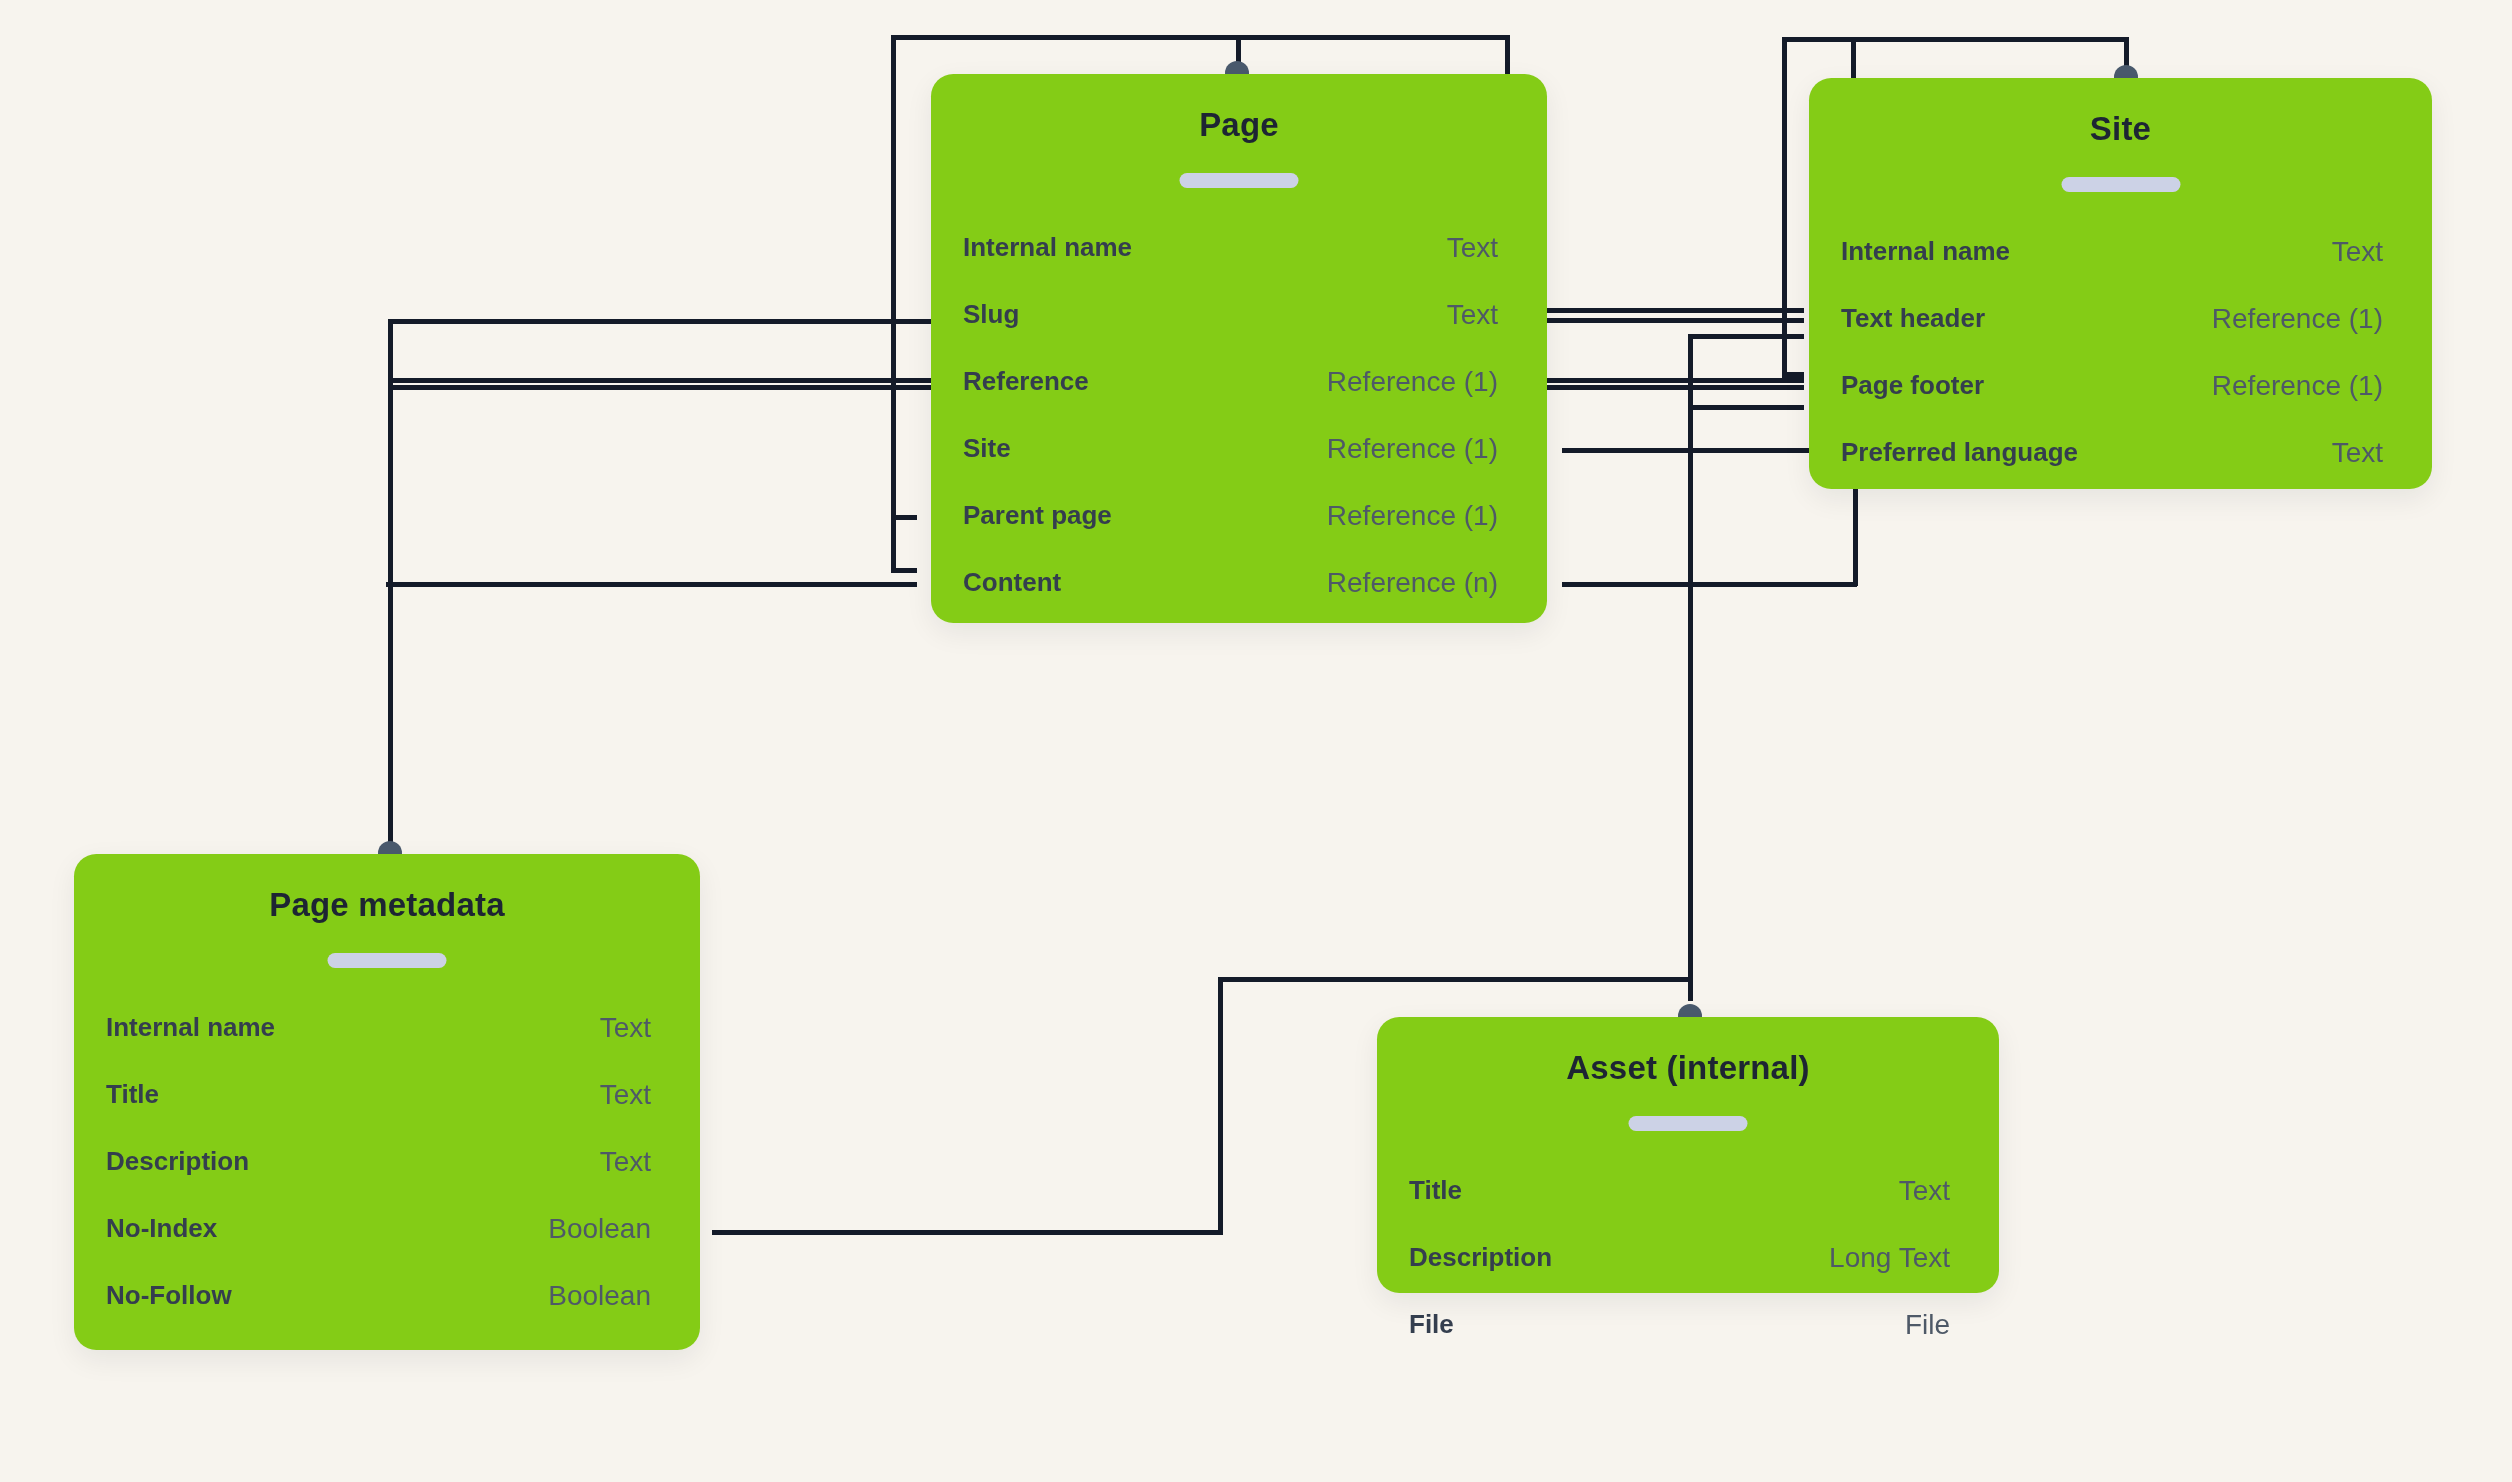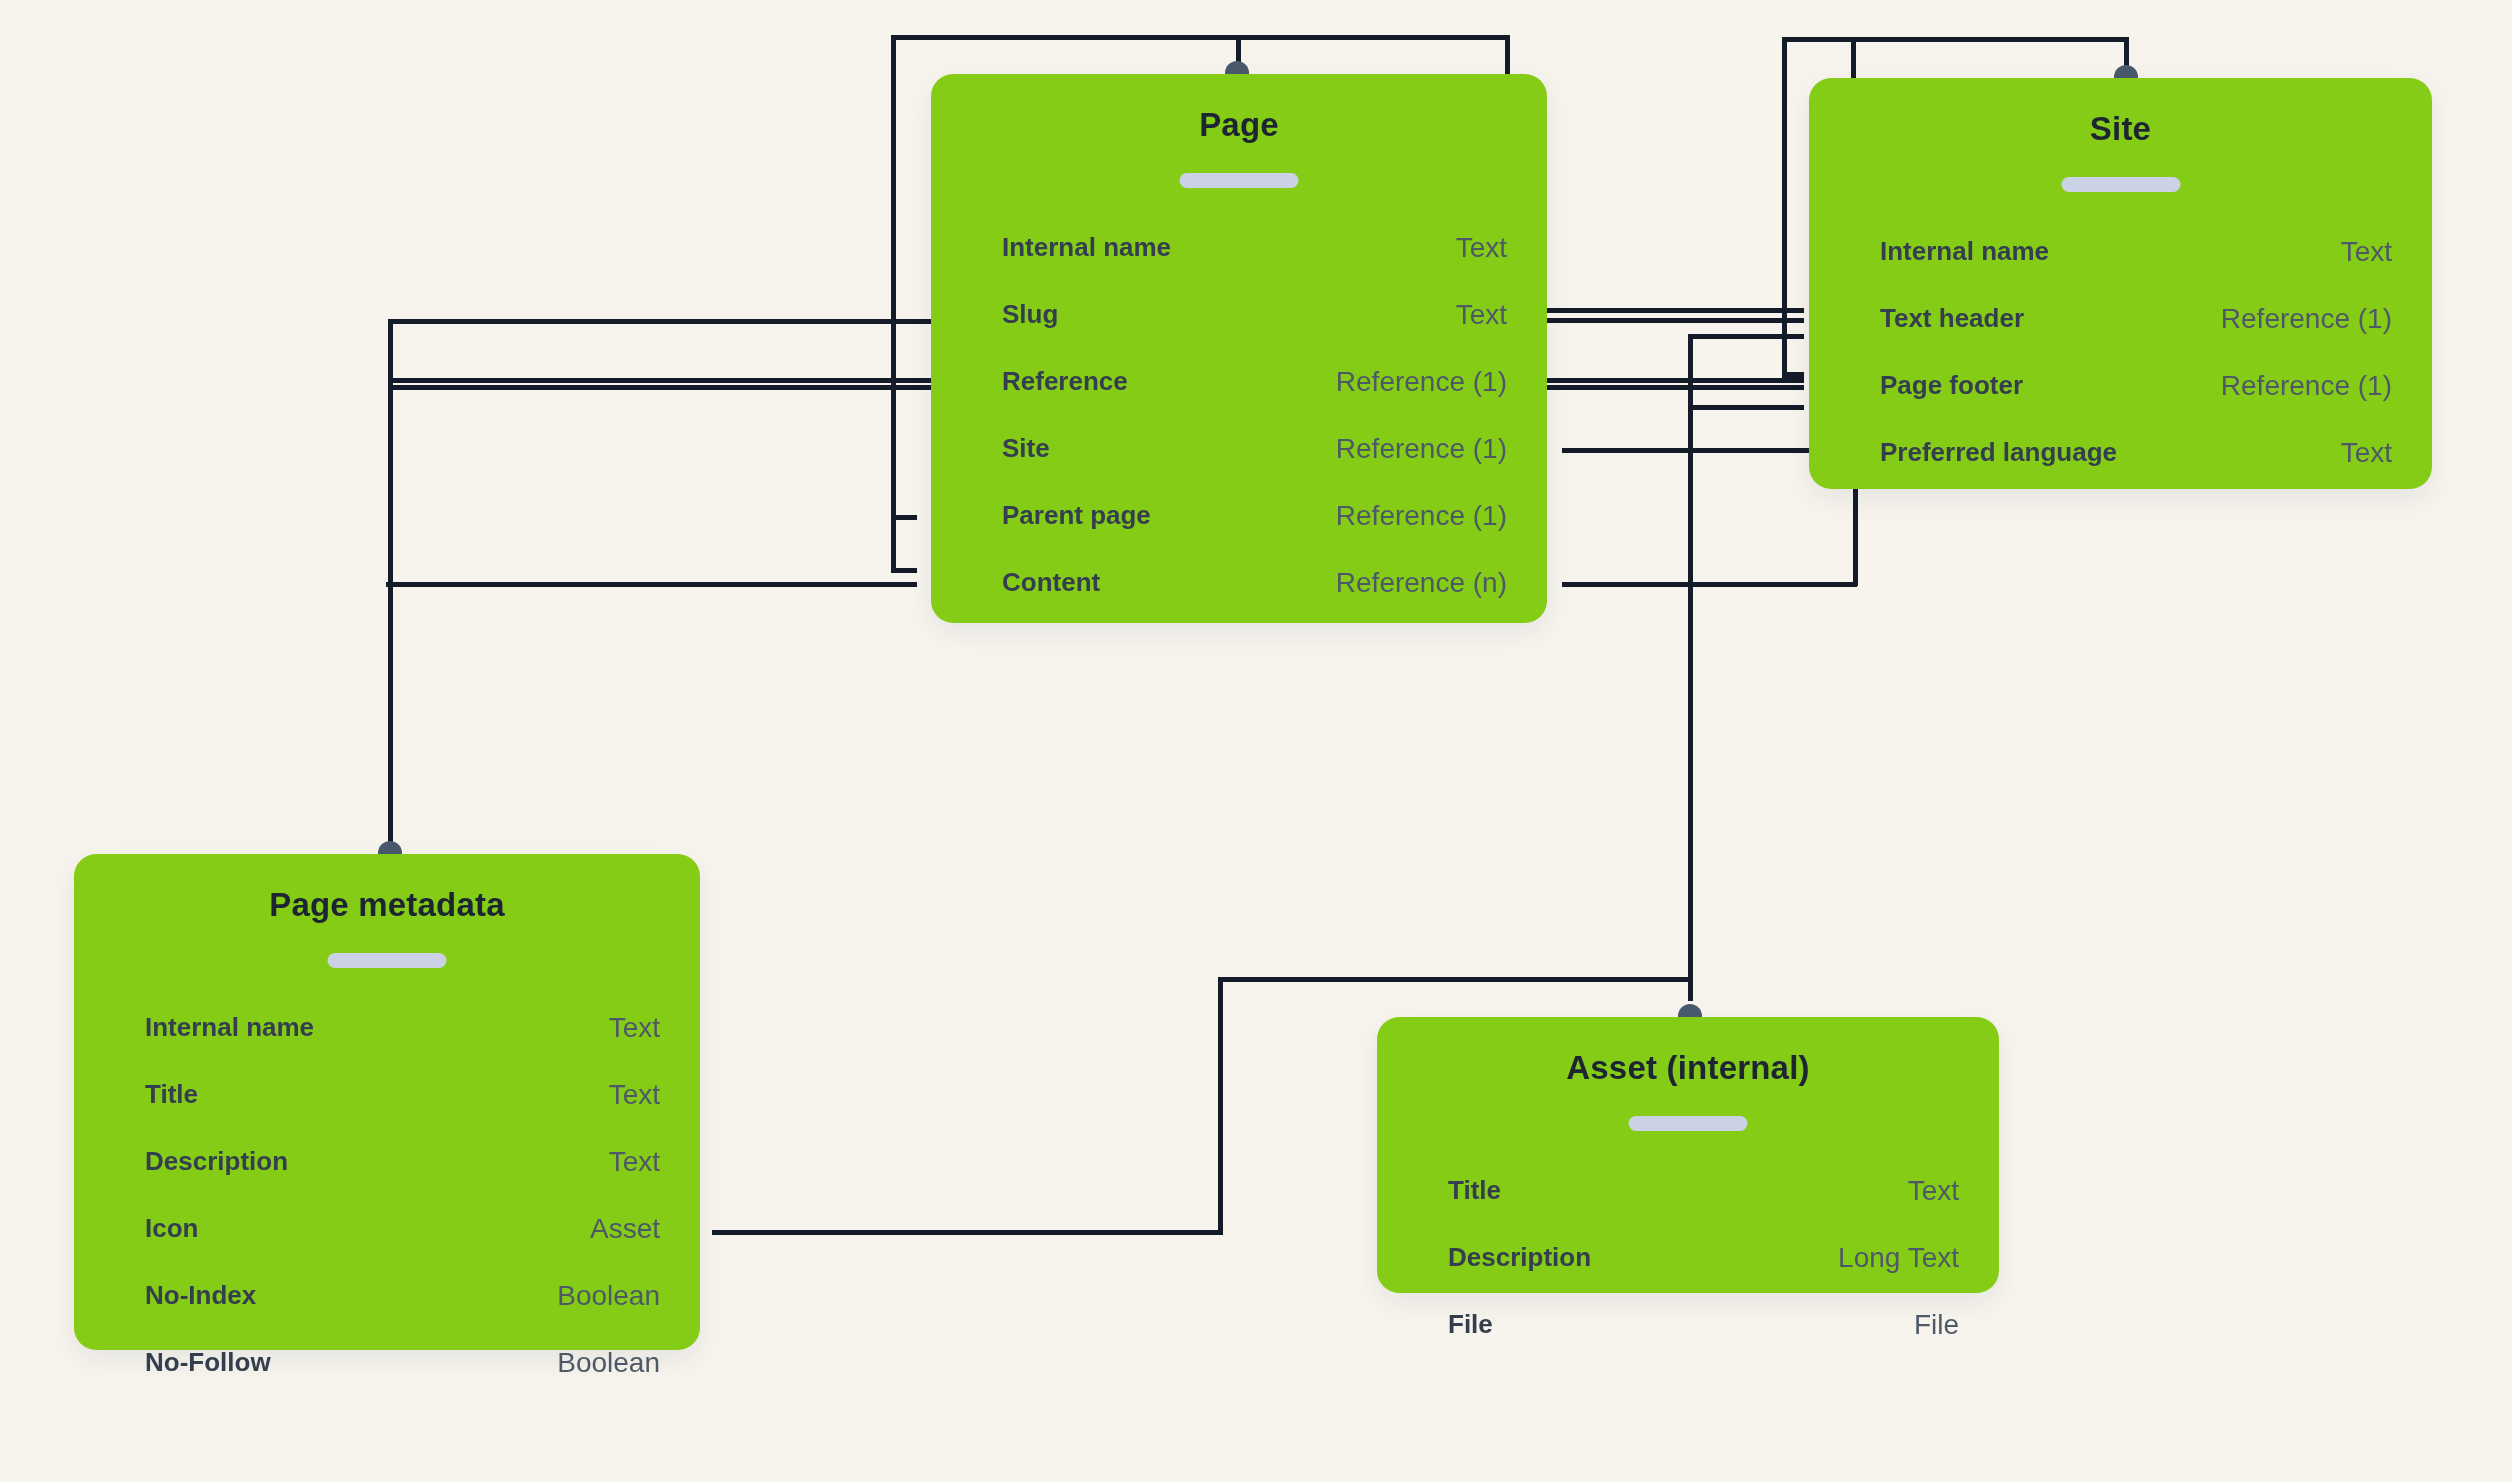--- a/index.html
+++ b/index.html
@@ -54,22 +54,21 @@
     transform: translateX(-50%);
     width: 119px;
     height: 15px;
     border-radius: 8.4px;
     background: #ccd2e6;
   }
   .rows {
     position: absolute;
     top: 140px;
     left: 0;
-    right: 8px;
-    margin-left: 39px;
+    right: 17px;
   }
   .field-row {
     height: 67px;
     display: flex;
     align-items: center;
     justify-content: space-between;
     padding: 0 32px;
   }
   .field-name {
     font-size: 26px;
@@ -185,24 +184,20 @@
         </div>
         <div class="field-row">
           <span class="field-name">Title</span>
           <span class="field-type">Text</span>
         </div>
         <div class="field-row">
           <span class="field-name">Description</span>
           <span class="field-type">Text</span>
         </div>
         <div class="field-row">
-          <span class="field-name">Icon</span>
-          <span class="field-type">Asset</span>
-        </div>
-        <div class="field-row">
           <span class="field-name">No-Index</span>
           <span class="field-type">Boolean</span>
         </div>
         <div class="field-row">
           <span class="field-name">No-Follow</span>
           <span class="field-type">Boolean</span>
         </div>
       </div>
   </div>
 

